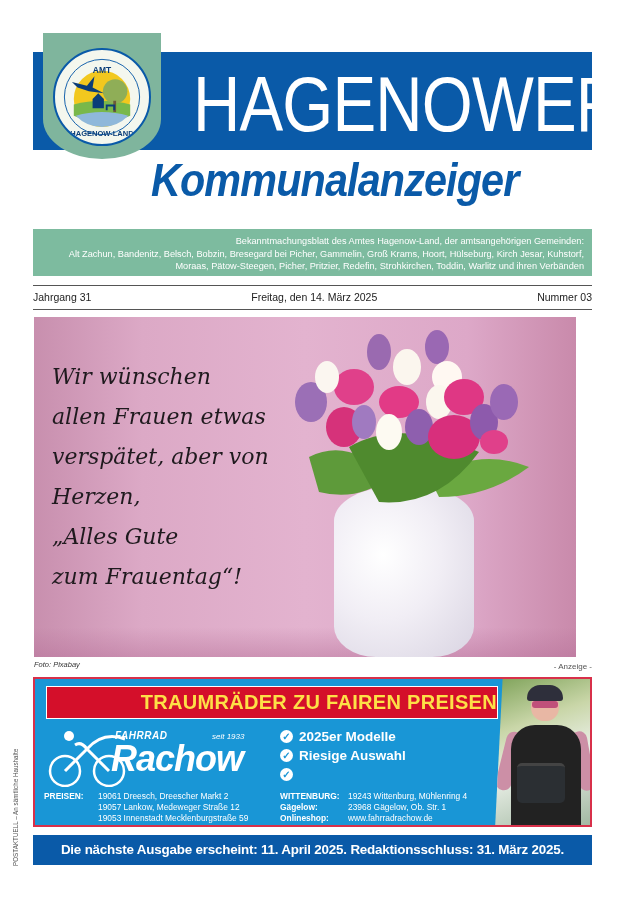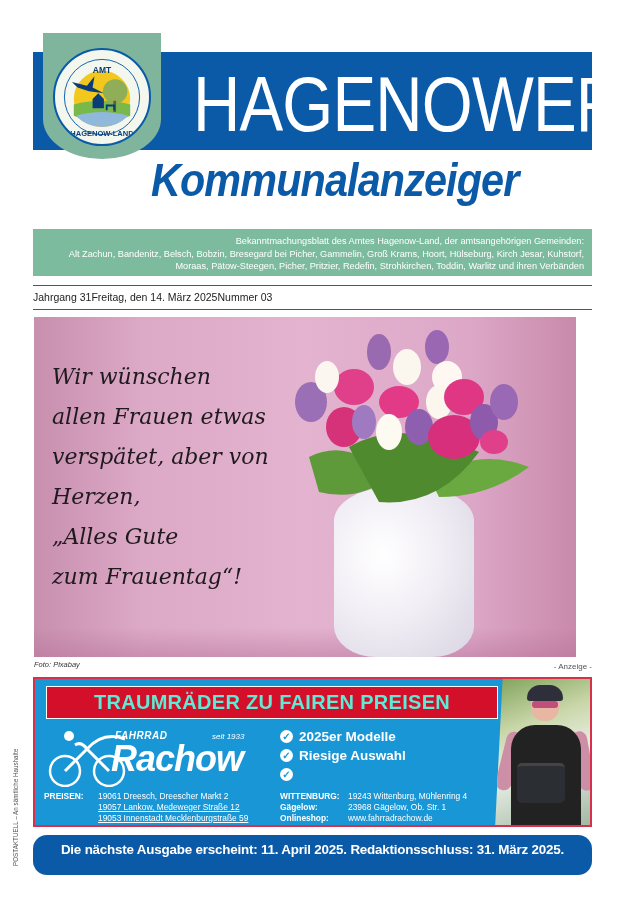--- a/index.html
+++ b/index.html
@@ -19,68 +19,68 @@
                 white-space: nowrap; }
   .title-sub { position: absolute; left: 151px; top: 152px; color: #0a5aa8; font-style: italic; font-weight: bold;
                font-size: 47px; line-height: 56px; letter-spacing: -1px; white-space: nowrap;
                transform: scaleX(0.88); transform-origin: left top; }
 
   .info-band { position: absolute; left: 33px; top: 229px; width: 559px; height: 47px; background: #7dbb9f;
                color: #ffffff; text-align: right; padding: 6px 8px 0 8px; font-size: 9.2px; line-height: 12.5px; }
 
   .rule { position: absolute; left: 33px; width: 559px; height: 1px; background: #555; }
   .meta-row { position: absolute; left: 33px; top: 291px; width: 559px; font-size: 10.5px; color: #222;
-              display: flex; }
+              display: flex; justify-content: space-between; }
 
   
   .photo { position: absolute; left: 34px; top: 317px; width: 542px; height: 340px;
            background: linear-gradient(90deg, #c88fae 0%, #dca9c6 20%, #e3b3cf 50%, #dda8c8 80%, #c98aab 100%); overflow: hidden; }
   .greeting { position: absolute; left: 18px; top: 40px; width: 260px;
               font-family: "DejaVu Serif", serif; font-style: italic; font-size: 22px; line-height: 40px; color: #1f1a1e; }
   .greeting div { white-space: nowrap; }
   .vase { position: absolute; left: 300px; top: 170px; width: 140px; height: 170px; background: radial-gradient(ellipse at 35% 40%, #ffffff 0%, #f1eef5 45%, #d9d4e2 100%);
           border-radius: 42% 42% 30% 30% / 20% 20% 18% 18%; }
   .bouquet { position: absolute; left: 255px; top: 10px; width: 250px; height: 190px; }
   .floor { position: absolute; left: 0; bottom: 0; width: 100%; height: 30px; background: linear-gradient(180deg, rgba(190,120,160,0) 0%, rgba(180,110,150,0.45) 100%); }
 
   .caption-left { position: absolute; left: 34px; top: 660px; font-size: 7.5px; font-style: italic; color: #333; }
   .caption-right { position: absolute; right: 33px; top: 662px; font-size: 8px; color: #555; }
 
   
   .ad { position: absolute; left: 33px; top: 677px; width: 559px; height: 150px; background: #1996d6; border: 2px solid #d8304a; overflow: hidden; }
   .ad-headline { position: absolute; left: 11px; top: 7px; width: 452px; height: 33px; background: #d40f2a; border: 1.5px solid #fff;
-                 color: #5eead4; font-weight: bold; font-size: 20px; line-height: 30px; text-align: center; letter-spacing: 0.3px; }
+                 color: #fde047; font-weight: bold; font-size: 20px; line-height: 30px; text-align: right; letter-spacing: 0.3px; }
   .logo-bike { position: absolute; left: 12px; top: 48px; width: 210px; height: 60px; }
   .logo-fahrrad { position: absolute; left: 80px; top: 51px; color: #fff; font-style: italic; font-weight: bold; font-size: 10px; letter-spacing: 0.5px; }
   .logo-seit { position: absolute; left: 177px; top: 53px; color: #fff; font-style: italic; font-size: 8px; }
   .logo-name { position: absolute; left: 76px; top: 60px; color: #fff; font-family: Liberation Sans, sans-serif; font-style: italic; font-weight: bold; font-size: 36px; line-height: 40px; letter-spacing: -1px; }
   .features { position: absolute; left: 245px; top: 48px; }
   .feature { display: flex; align-items: center; color: #fff; font-weight: bold; font-size: 13.5px; height: 19px; }
   .check { display: inline-flex; width: 13px; height: 13px; border-radius: 50%; background: #fff; color: #1996d6; font-size: 10px;
            align-items: center; justify-content: center; margin-right: 6px; font-weight: bold; }
   .addr { position: absolute; font-size: 8.4px; color: #fff; line-height: 11px; }
   .addr .lab { font-weight: bold; display: inline-block; }
   .addr-schwerin { left: 9px; top: 112px; }
   .addr-schwerin .lab { width: 54px; }
-  .addr-schwerin .indent { padding-left: 54px; text-decoration: underline; }
+  .addr-schwerin .indent { padding-left: 54px; }
   .addr-right { left: 245px; top: 112px; }
   .addr-right .lab { width: 68px; }
   .ad-photo { position: absolute; right: 0; top: 0; width: 95px; height: 150px;
               background: linear-gradient(160deg, #7fa35a 0%, #c9d6a8 30%, #e9efe6 55%, #9fb6a0 100%);
               clip-path: polygon(8% 0, 100% 0, 100% 100%, 0 100%); }
   .rider-head { position: absolute; left: 36px; top: 12px; width: 28px; height: 30px; border-radius: 50% 50% 45% 45%; background: #e8b7a4; }
   .helmet { position: absolute; left: 32px; top: 6px; width: 36px; height: 16px; border-radius: 18px 18px 4px 4px; background: #2e2f3b; }
   .glasses { position: absolute; left: 37px; top: 22px; width: 26px; height: 7px; border-radius: 3px; background: #c0507a; }
   .jacket { position: absolute; left: 16px; top: 46px; width: 70px; height: 104px; border-radius: 24px 24px 0 0; background: #222; }
   .sleeve-l { position: absolute; left: 6px; top: 52px; width: 16px; height: 60px; background: #cc8fa6; border-radius: 8px; transform: rotate(14deg); }
   .sleeve-r { position: absolute; left: 80px; top: 52px; width: 16px; height: 60px; background: #cc8fa6; border-radius: 8px; transform: rotate(-10deg); }
   .bag { position: absolute; left: 22px; top: 84px; width: 48px; height: 40px; background: #2b2f33; border-radius: 5px; border-top: 3px solid #444; }
 
-  .footer-bar { position: absolute; left: 33px; top: 835px; width: 559px; height: 40px; background: #0a5aa8; color: #fff;
-                font-weight: bold; font-size: 13.4px; line-height: 30px; text-align: center; letter-spacing: -0.2px; border-radius: 14px; }
+  .footer-bar { position: absolute; left: 33px; top: 835px; width: 559px; height: 30px; background: #0a5aa8; color: #fff;
+                font-weight: bold; font-size: 13.4px; line-height: 30px; text-align: center; letter-spacing: -0.2px; }
   .side-note { position: absolute; left: 12px; top: 866px; transform: rotate(-90deg); transform-origin: left top;
                font-size: 6.3px; color: #555; white-space: nowrap; }
 </style>
 </head>
 <body>
 
 <div class="banner"></div>
 <div class="shield"></div>
 <div class="seal">
   <svg viewBox="0 0 100 100">

